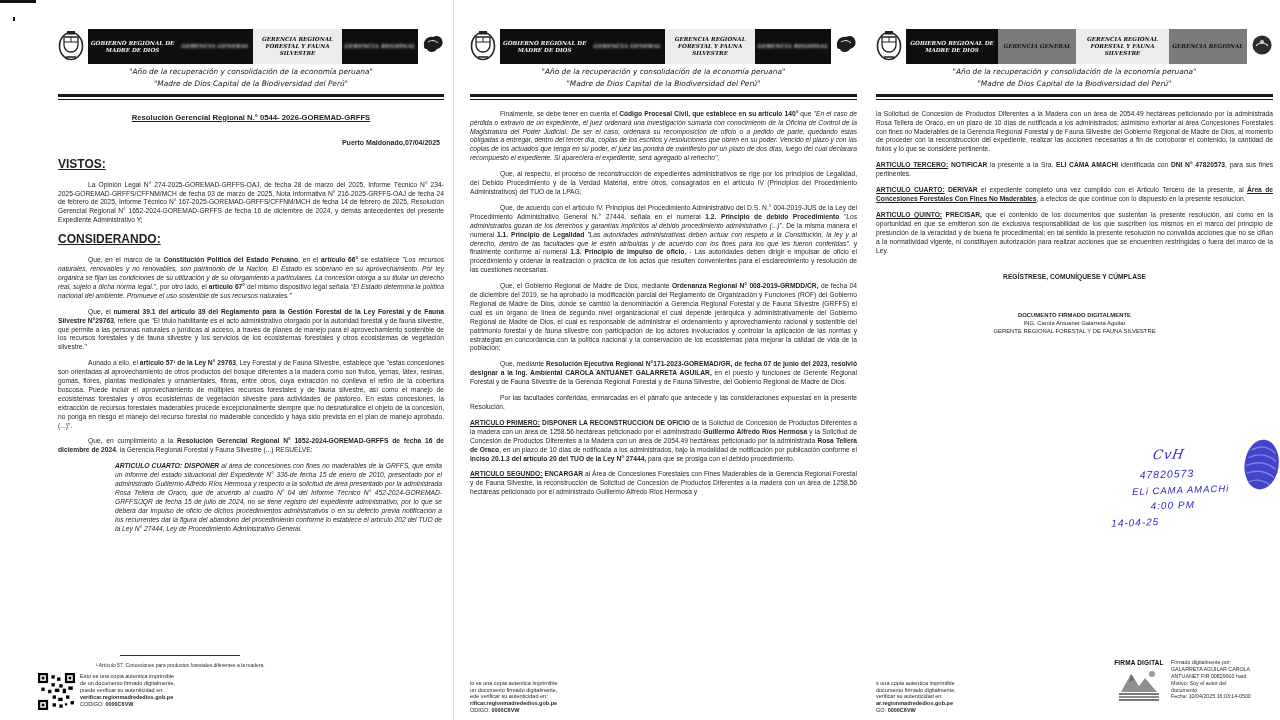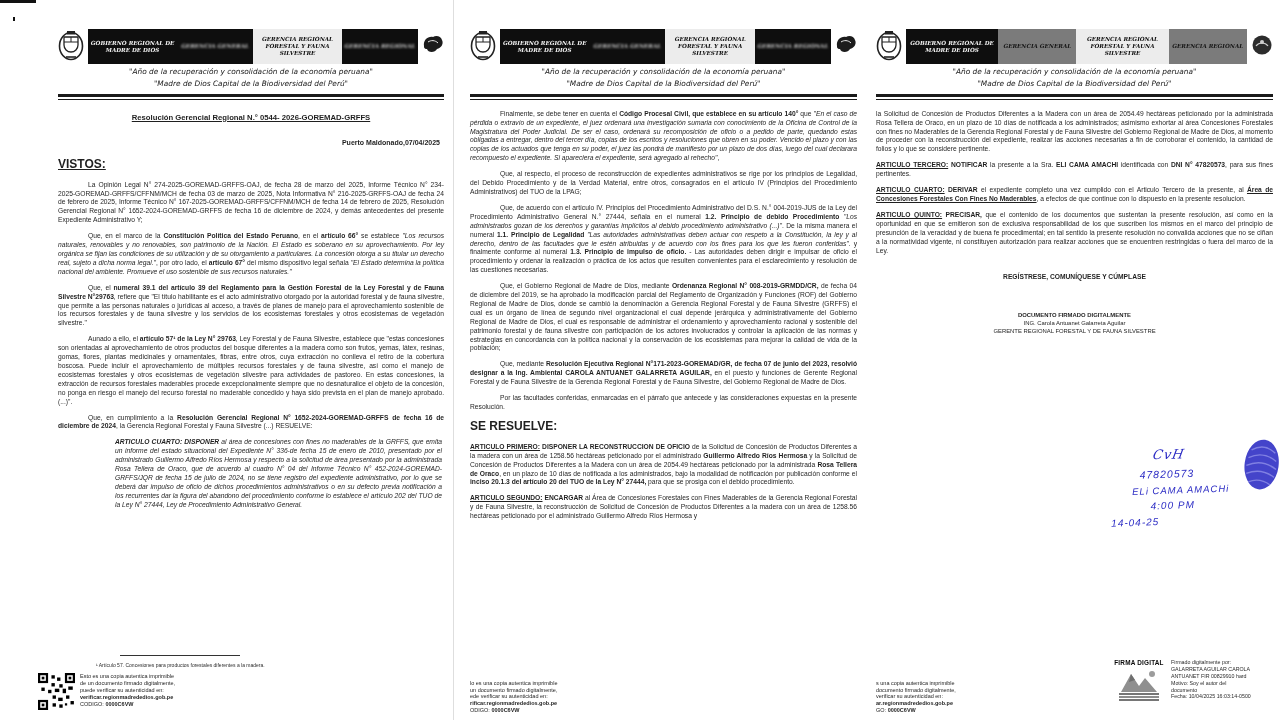--- a/index.html
+++ b/index.html
@@ -128,20 +128,21 @@
     </span>
   </header>
   <div class="motto">"Año de la recuperación y consolidación de la economía peruana"</div>
   <div class="motto">"Madre de Dios Capital de la Biodiversidad del Perú"</div>
   <div class="rule"></div>
   <div class="title">Resolución Gerencial Regional N.° 0544- 2026-GOREMAD-GRFFS</div>
   <div class="date">Puerto Maldonado,07/04/2025</div>
   <div class="body">
       <div class="para head"><span class="fb fu">VISTOS:</span></div>
       <div class="para ind"><span>La Opinión Legal N° 274-2025-GOREMAD-GRFFS-OAJ, de fecha 28 de marzo del 2025, Informe Técnico N° 234-2025-GOREMAD-GRFFS/CFFNM/MCH de fecha 03 de marzo de 2025, Nota Informativa N° 216-2025-GRFFS-OAJ de fecha 24 de febrero de 2025, Informe Técnico N° 167-2025-GOREMAD-GRFFS/CFFNM/MCH de fecha 14 de febrero de 2025, Resolución Gerencial Regional N° 1652-2024-GOREMAD-GRFFS de fecha 16 de diciembre de 2024, y demás antecedentes del presente Expediente Administrativo Y;</span></div>
+      <div class="para head"><span class="fb fu">CONSIDERANDO:</span></div>
       <div class="para ind"><span>Que, en el marco de la </span><span class="fb">Constitución Política del Estado Peruano</span><span>, en el </span><span class="fb">artículo 66°</span><span> se establece </span><span class="fi">"Los recursos naturales, renovables y no renovables, son patrimonio de la Nación. El Estado es soberano en su aprovechamiento. Por ley orgánica se fijan las condiciones de su utilización y de su otorgamiento a particulares. La concesión otorga a su titular un derecho real, sujeto a dicha norma legal."</span><span>, por otro lado, el </span><span class="fb">artículo 67°</span><span> del mismo dispositivo legal señala </span><span class="fi">"El Estado determina la política nacional del ambiente. Promueve el uso sostenible de sus recursos naturales."</span></div>
       <div class="para ind"><span>Que, el </span><span class="fb">numeral 39.1 del artículo 39 del Reglamento para la Gestión Forestal de la Ley Forestal y de Fauna Silvestre N°29763</span><span>, refiere que "El título habilitante es el acto administrativo otorgado por la autoridad forestal y de fauna silvestre, que permite a las personas naturales o jurídicas al acceso, a través de planes de manejo para el aprovechamiento sostenible de los recursos forestales y de fauna silvestre y los servicios de los ecosistemas forestales y otros ecosistemas de vegetación silvestre."</span></div>
       <div class="para ind"><span>Aunado a ello, el </span><span class="fb">artículo 57¹ de la Ley N° 29763</span><span>, Ley Forestal y de Fauna Silvestre, establece que "estas concesiones son orientadas al aprovechamiento de otros productos del bosque diferentes a la madera como son frutos, yemas, látex, resinas, gomas, flores, plantas medicinales y ornamentales, fibras, entre otros, cuya extracción no conlleva el retiro de la cobertura boscosa. Puede incluir el aprovechamiento de múltiples recursos forestales y de fauna silvestre, así como el manejo de ecosistemas forestales y otros ecosistemas de vegetación silvestre para actividades de pastoreo. En estas concesiones, la extracción de recursos forestales maderables procede excepcionalmente siempre que no desnaturalice el objeto de la concesión, no ponga en riesgo el manejo del recurso forestal no maderable concedido y haya sido prevista en el plan de manejo aprobado. (...)".</span></div>
       <div class="para ind"><span>Que, en cumplimiento a la </span><span class="fb">Resolución Gerencial Regional N° 1652-2024-GOREMAD-GRFFS de fecha 16 de diciembre de 2024</span><span>, la Gerencia Regional Forestal y Fauna Silvestre (...) RESUELVE:</span></div>
       <div class="para block"><span class="fb fi">ARTICULO CUARTO: DISPONER</span><span class="fi"> al área de concesiones con fines no maderables de la GRFFS, que emita un informe del estado situacional del Expediente N° 336-de fecha 15 de enero de 2010, presentado por el administrado Guillermo Alfredo Ríos Hermosa y respecto a la solicitud de área presentado por la administrada Rosa Tellera de Oraco, que de acuerdo al cuadro N° 04 del Informe Técnico N° 452-2024-GOREMAD-GRFFS/JQR de fecha 15 de julio de 2024, no se tiene registro del expediente administrativo, por lo que se deberá dar impulso de oficio de dichos procedimientos administrativos o en su defecto previa notificación a los recurrentes dar la figura del abandono del procedimiento conforme lo establece el artículo 202 del TUO de la Ley N° 27444, Ley de Procedimiento Administrativo General.</span></div>
     </div>
   <div class="fnrule"></div>
   <div class="footnote">¹ Artículo 57. Concesiones para productos forestales diferentes a la madera.</div>
   <footer class="pfoot">
     <span>
@@ -220,21 +221,20 @@
   <div class="motto">"Año de la recuperación y consolidación de la economía peruana"</div>
   <div class="motto">"Madre de Dios Capital de la Biodiversidad del Perú"</div>
   <div class="rule"></div>
   <div class="body body2">
       <div class="para ind"><span>Finalmente, se debe tener en cuenta el </span><span class="fb">Código Procesal Civil, que establece en su artículo 140°</span><span> que </span><span class="fi">"En el caso de pérdida o extravío de un expediente, el juez ordenará una investigación sumaria con conocimiento de la Oficina de Control de la Magistratura del Poder Judicial. De ser el caso, ordenará su recomposición de oficio o a pedido de parte, quedando estas obligadas a entregar, dentro del tercer día, copias de los escritos y resoluciones que obren en su poder. Vencido el plazo y con las copias de los actuados que tenga en su poder, el juez las pondrá de manifiesto por un plazo de dos días, luego del cual declarara recompuesto el expediente. Si apareciera el expediente, será agregado al rehecho"</span><span>,</span></div>
       <div class="para ind"><span>Que, al respecto, el proceso de reconstrucción de expedientes administrativos se rige por los principios de Legalidad, del Debido Procedimiento y de la Verdad Material, entre otros, consagrados en el artículo IV (Principios del Procedimiento Administrativos) del TUO de la LPAG;</span></div>
       <div class="para ind"><span>Que, de acuerdo con el artículo IV. Principios del Procedimiento Administrativo del D.S. N.° 004-2019-JUS de la Ley del Procedimiento Administrativo General N.° 27444, señala en el numeral </span><span class="fb">1.2. Principio de debido Procedimiento</span><span class="fi"> "Los administrados gozan de los derechos y garantías implícitos al debido procedimiento administrativo (...)"</span><span>. De la misma manera el numeral </span><span class="fb">1.1. Principio de Legalidad</span><span class="fi"> "Las autoridades administrativas deben actuar con respeto a la Constitución, la ley y al derecho, dentro de las facultades que le estén atribuidas y de acuerdo con los fines para los que les fueron conferidas"</span><span>. y finalmente conforme al numeral </span><span class="fb">1.3. Principio de impulso de oficio.</span><span> - Las autoridades deben dirigir e impulsar de oficio el procedimiento y ordenar la realización o práctica de los actos que resulten convenientes para el esclarecimiento y resolución de las cuestiones necesarias.</span></div>
       <div class="para ind"><span>Que, el Gobierno Regional de Madre de Dios, mediante </span><span class="fb">Ordenanza Regional N° 008-2019-GRMDD/CR,</span><span> de fecha 04 de diciembre del 2019, se ha aprobado la modificación parcial del Reglamento de Organización y Funciones (ROF) del Gobierno Regional de Madre de Dios, donde se cambió la denominación a Gerencia Regional Forestal y de Fauna Silvestre (GRFFS) el cual es un órgano de línea de segundo nivel organizacional el cual depende jerárquica y administrativamente del Gobierno Regional de Madre de Dios, el cual es responsable de administrar el ordenamiento y aprovechamiento racional y sostenible del patrimonio forestal y de fauna silvestre con participación de los actores involucrados y controlar la aplicación de las normas y estrategias en concordancia con la política nacional y la conservación de los ecosistemas para mejorar la calidad de vida de la población;</span></div>
       <div class="para ind"><span>Que, mediante </span><span class="fb">Resolución Ejecutiva Regional N°171-2023-GOREMAD/GR, de fecha 07 de junio del 2023, resolvió designar a la Ing. Ambiental CAROLA ANTUANET GALARRETA AGUILAR,</span><span> en el puesto y funciones de Gerente Regional Forestal y de Fauna Silvestre de la Gerencia Regional Forestal y de Fauna Silvestre, del Gobierno Regional de Madre de Dios.</span></div>
       <div class="para ind"><span>Por las facultades conferidas, enmarcadas en el párrafo que antecede y las consideraciones expuestas en la presente Resolución.</span></div>
-      <div class="para head"><span class="fb">SE RESUELVE:</span></div>
       <div class="para"><span class="fb fu">ARTICULO PRIMERO:</span><span> </span><span class="fb">DISPONER LA RECONSTRUCCION DE OFICIO</span><span> de la Solicitud de Concesión de Productos Diferentes a la madera con un área de 1258.56 hectáreas peticionado por el administrado </span><span class="fb">Guillermo Alfredo Ríos Hermosa</span><span> y la Solicitud de Concesión de Productos Diferentes a la Madera con un área de 2054.49 hectáreas peticionado por la administrada </span><span class="fb">Rosa Tellera de Oraco</span><span>, en un plazo de 10 días de notificada a los administrados, bajo la modalidad de notificación por publicación conforme el </span><span class="fb">inciso 20.1.3 del artículo 20 del TUO de la Ley N° 27444,</span><span> para que se prosiga con el debido procedimiento.</span></div>
       <div class="para"><span class="fb fu">ARTICULO SEGUNDO:</span><span> </span><span class="fb">ENCARGAR</span><span> al Área de Concesiones Forestales con Fines Maderables de la Gerencia Regional Forestal y de Fauna Silvestre, la reconstrucción de Solicitud de Concesión de Productos Diferentes a la madera con un área de 1258.56 hectáreas peticionado por el administrado Guillermo Alfredo Ríos Hermosa y</span></div>
     </div>
   <footer class="pfoot noqr">
     <div class="flines">
         <div class="para"><span>lo es una copia autentica imprimible</span></div>
         <div class="para"><span>un documento firmado digitalmente,</span></div>
         <div class="para"><span>ede verificar su autenticidad en:</span></div>
         <div class="para"><span class="fb">rificar.regionmadrededios.gob.pe</span></div>
         <div class="para"><span>ODIGO: </span><span class="fb">0000C6VW</span></div>

